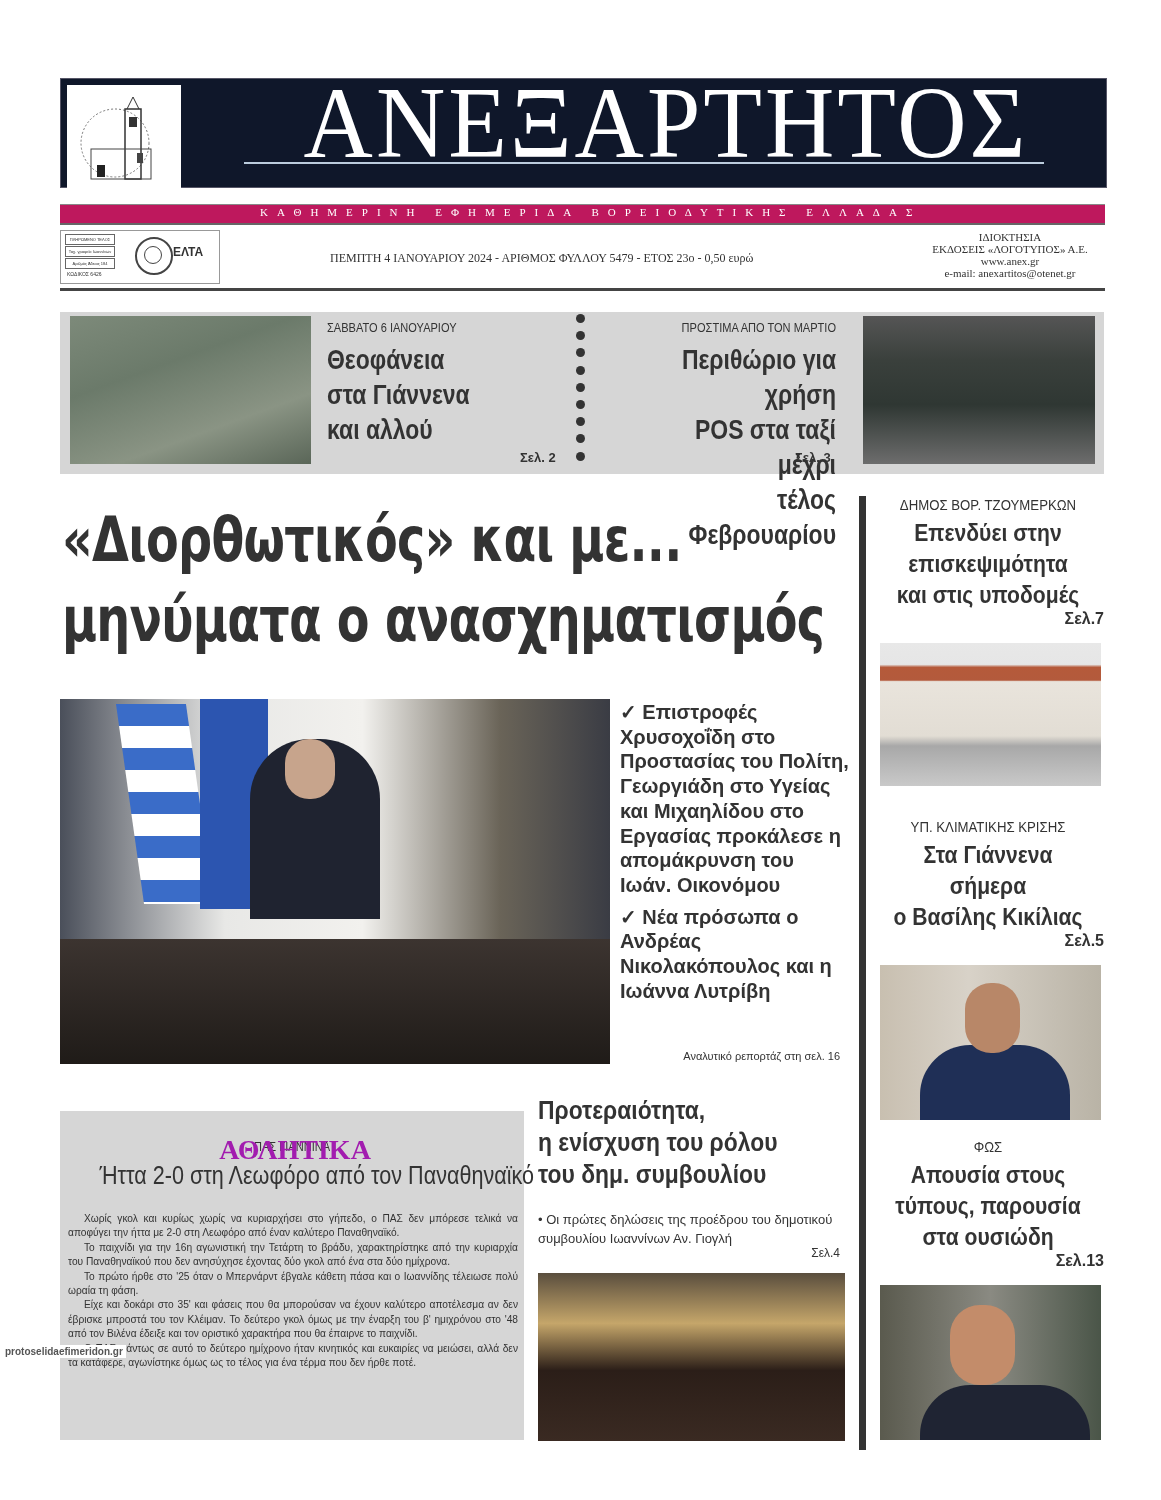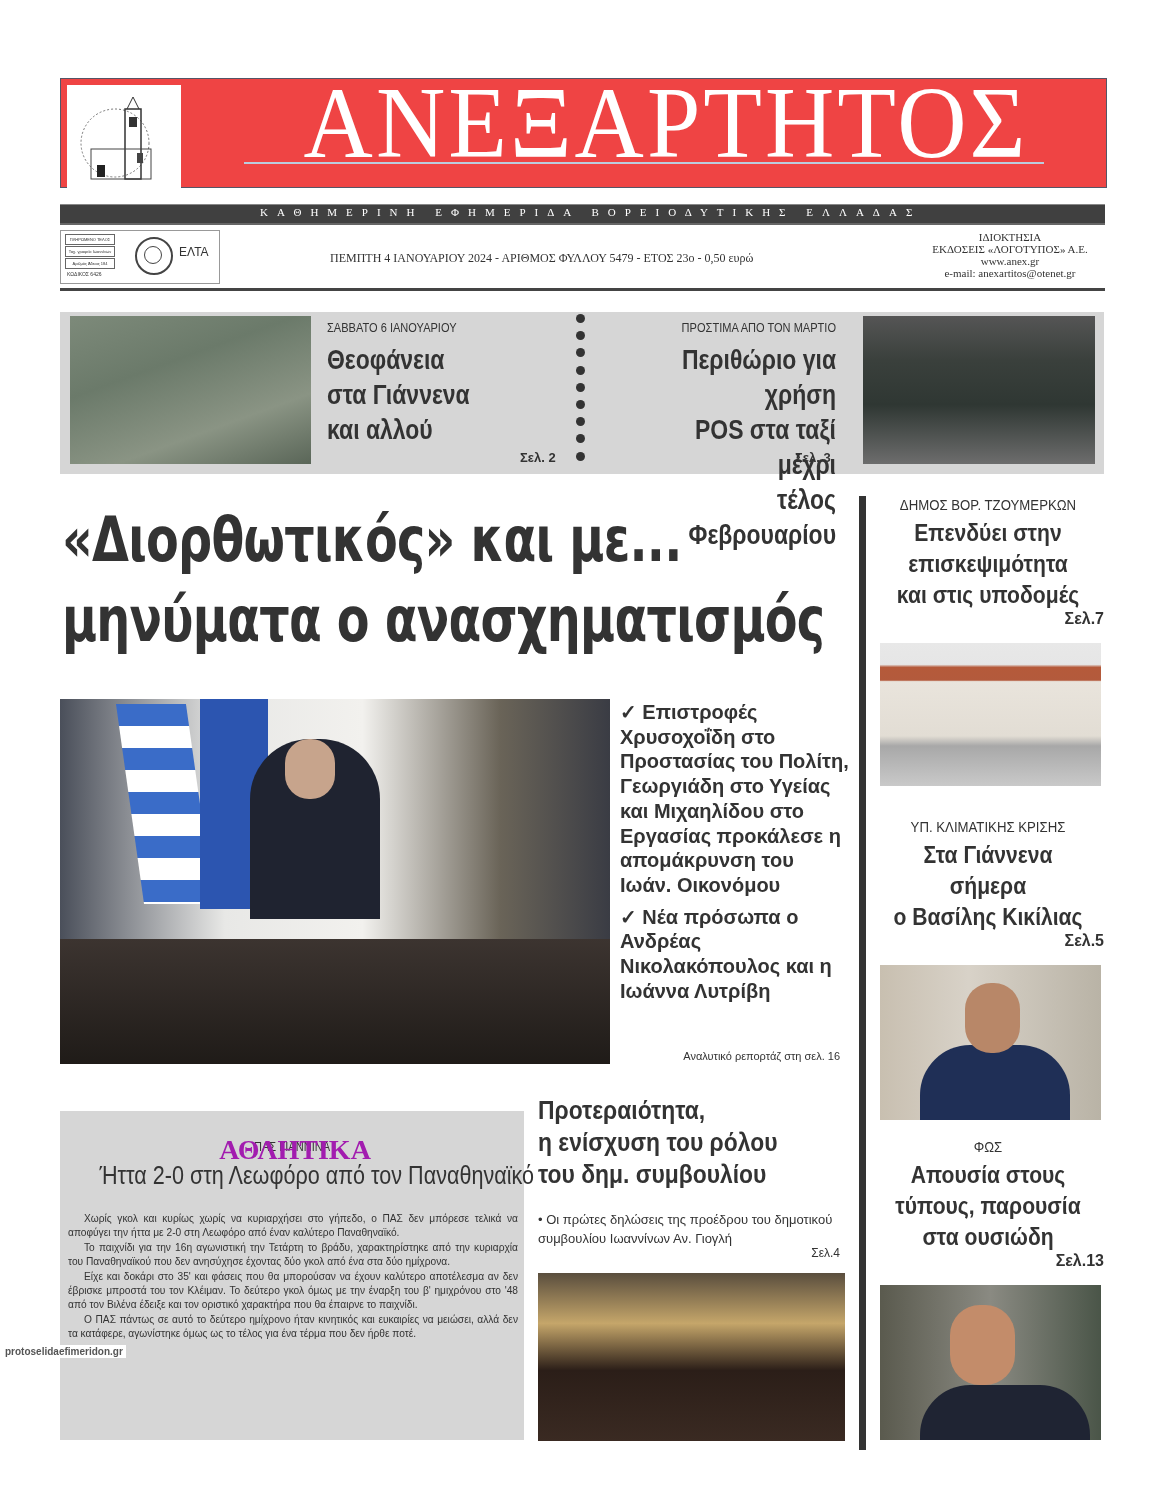--- a/index.html
+++ b/index.html
@@ -1,32 +1,32 @@
 <!DOCTYPE html>
 <html><head>
 <meta charset="utf-8">
 <style>
   html,body{margin:0;padding:0;background:#fff;}
   body{width:1161px;height:1500px;position:relative;overflow:hidden;font-family:"Liberation Sans",sans-serif;color:#333;}
   .abs{position:absolute;}
   
-  .masthead{left:60px;top:78px;width:1045px;height:108px;background:#ef4444;border:1px solid #556;}
+  .masthead{left:60px;top:78px;width:1045px;height:108px;background:#0f172a;border:1px solid #556;}
   .logo-box{left:6px;top:6px;width:114px;height:108px;background:#fff;}
   .logo-art{position:absolute;left:10px;top:6px;width:94px;height:96px;}
   .title{position:absolute;left:180px;top:-6px;width:850px;text-align:center;font-family:"Liberation Serif",serif;color:#fff;font-size:96px;letter-spacing:3px;line-height:100px;transform:scaleY(1.05);}
   .title-rule{position:absolute;left:183px;top:83px;width:800px;height:2px;background:#bcd;}
   .subtitle{position:absolute;left:180px;top:82px;width:850px;text-align:center;font-family:"Liberation Serif",serif;color:#fff;font-size:26px;letter-spacing:22px;}
-  .tagline-bar{left:60px;top:204px;width:1045px;height:18px;background:#404040;border-top:1px solid #888;border-bottom:2px solid #666;}
+  .tagline-bar{left:60px;top:204px;width:1045px;height:18px;background:#be185d;border-top:1px solid #888;border-bottom:2px solid #666;}
   .tagline{position:absolute;left:200px;top:1px;font-family:"Liberation Serif",serif;color:#fff;font-size:11px;letter-spacing:9px;}
   
   .postage{left:60px;top:230px;width:158px;height:52px;border:1px solid #999;font-size:5px;}
   .postage .cell{position:absolute;left:4px;width:48px;border:1px solid #666;height:9px;font-size:4px;line-height:9px;text-align:center;}
   .stamp{position:absolute;left:74px;top:6px;width:34px;height:34px;border:2px solid #444;border-radius:50%;}
   .stamp:after{content:"";position:absolute;left:7px;top:7px;width:16px;height:16px;border:1px solid #444;border-radius:50%;}
-  .elta{position:absolute;left:112px;top:14px;font-size:12px;font-weight:normal;color:#333;margin-left:6px;}
+  .elta{position:absolute;left:112px;top:14px;font-size:12px;font-weight:bold;color:#333;}
   .issue-line{left:330px;top:251px;font-family:"Liberation Serif",serif;font-size:12px;color:#333;}
   .publisher{left:915px;top:231px;width:190px;text-align:center;font-family:"Liberation Serif",serif;font-size:11px;line-height:12px;color:#333;}
   .rule-heavy{left:60px;top:288px;width:1045px;height:3px;background:#444;}
   
   .strip{left:60px;top:312px;width:1044px;height:162px;background:#d6d6d6;}
   .photo{background:#888;overflow:hidden;}
   .ph-swim{left:70px;top:316px;width:241px;height:148px;background:linear-gradient(160deg,#7d8a7a 0%,#6b7a6a 35%,#8a9484 70%,#5a6658 100%);}
   .ph-taxi{left:863px;top:316px;width:232px;height:148px;background:linear-gradient(180deg,#555 0%,#3a403c 30%,#2f3733 60%,#6d6d6d 100%);}
   .kicker{font-family:"Liberation Sans",sans-serif;font-size:13px;color:#333;transform:scaleX(.85);transform-origin:left;}
   .teaser{font-family:"Liberation Sans",sans-serif;font-weight:bold;font-size:28px;line-height:35px;color:#333;transform:scaleX(.82);}
@@ -190,20 +190,21 @@
     <div class="face"></div>
 </div>
 
 <div class="abs sports-box"></div>
 <div class="abs sports-title">ΑΘΛΗΤΙΚΑ</div>
 <div class="abs sports-kicker">ΠΑΣ ΓΙΑΝΝΙΝΑ</div>
 <div class="abs sports-head">Ήττα 2-0 στη Λεωφόρο από τον Παναθηναϊκό</div>
 <div class="abs sports-body">
   <p>Χωρίς γκολ και κυρίως χωρίς να κυριαρχήσει στο γήπεδο, ο ΠΑΣ δεν μπόρεσε τελικά να αποφύγει την ήττα με 2-0 στη Λεωφόρο από έναν καλύτερο Παναθηναϊκό.</p>
   <p>Το παιχνίδι για την 16η αγωνιστική την Τετάρτη το βράδυ, χαρακτηρίστηκε από την κυριαρχία του Παναθηναϊκού που δεν ανησύχησε έχοντας δύο γκολ από ένα στα δύο ημίχρονα.</p>
+  <p>Το πρώτο ήρθε στο '25 όταν ο Μπερνάρντ έβγαλε κάθετη πάσα και ο Ιωαννίδης τέλειωσε πολύ ωραία τη φάση.</p>
   <p>Είχε και δοκάρι στο 35' και φάσεις που θα μπορούσαν να έχουν καλύτερο αποτέλεσμα αν δεν έβρισκε μπροστά του τον Κλέιμαν. Το δεύτερο γκολ όμως με την έναρξη του β' ημιχρόνου στο '48 από τον Βιλένα έδειξε και τον οριστικό χαρακτήρα που θα έπαιρνε το παιχνίδι.</p>
   <p>Ο ΠΑΣ πάντως σε αυτό το δεύτερο ημίχρονο ήταν κινητικός και ευκαιρίες να μειώσει, αλλά δεν τα κατάφερε, αγωνίστηκε όμως ως το τέλος για ένα τέρμα που δεν ήρθε ποτέ.</p>
 </div>
 <div class="abs watermark">protoselidaefimeridon.gr</div>
 
 <div class="abs council-head">
   <div>Προτεραιότητα,</div>
   <div>η ενίσχυση του ρόλου</div>
   <div>του δημ. συμβουλίου</div>
 </div>

